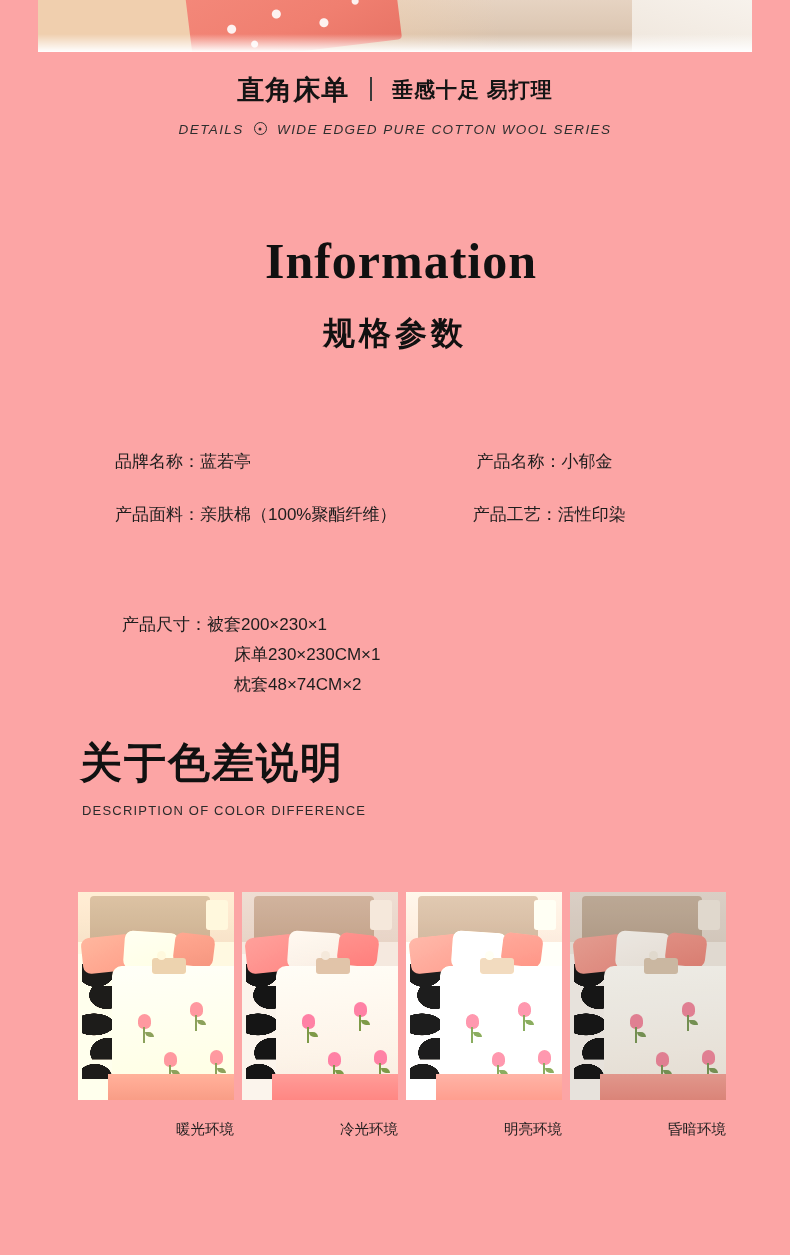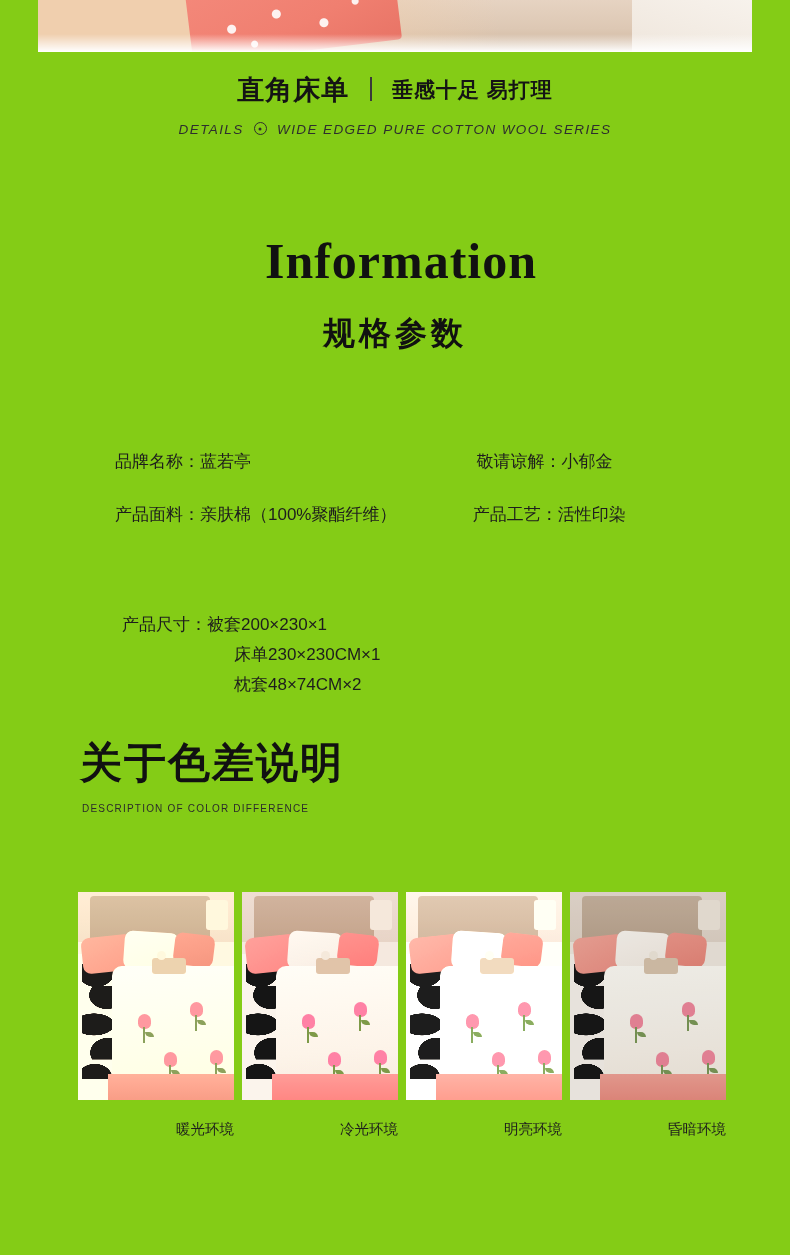--- a/index.html
+++ b/index.html
@@ -13,21 +13,21 @@
     font-family: "Liberation Sans", sans-serif;
     color: #1a1a1a;
     overflow: hidden;
     position: relative;
   }
 
   .page {
     width: 790px;
     height: 1255px;
     position: relative;
-    background: #84cc16;
+    background: #fca5a5;
   }
 
   
   .top-photo {
     position: absolute;
     left: 38px;
     top: 0;
     width: 714px;
     height: 52px;
     overflow: hidden;
@@ -212,21 +212,21 @@
     top: 735px;
     font-size: 42px;
     font-weight: bold;
     letter-spacing: 2px;
     color: #111111;
   }
   .cd-title-en {
     position: absolute;
     left: 82px;
     top: 803px;
-    font-size: 10px;
+    font-size: 13px;
     letter-spacing: 1.2px;
     color: #2b2b2b;
     white-space: nowrap;
   }
   .cd-desc {
     position: absolute;
     left: 80px;
     top: 842px;
     width: 640px;
     font-size: 14.5px;
@@ -397,21 +397,21 @@
     <span class="dot-ic"></span>
     <span>WIDE EDGED PURE COTTON WOOL SERIES</span>
   </div>
 
   <div class="info-title">Information</div>
   <div class="info-subtitle">规格参数</div>
 
   <div class="spec-grid">
     <div class="spec-row r1">
       <div class="spec-cell left">品牌名称：蓝若亭</div>
-      <div class="spec-cell right">敬请谅解：小郁金</div>
+      <div class="spec-cell right">产品名称：小郁金</div>
     </div>
     <div class="spec-row r2">
       <div class="spec-cell left">产品面料：亲肤棉（100%聚酯纤维）</div>
       <div class="spec-cell right">产品工艺：活性印染</div>
     </div>
   </div>
 
   <div class="size-block">
     <div>
       <span class="size-label">产品尺寸：</span><span>被套200×230×1</span>

